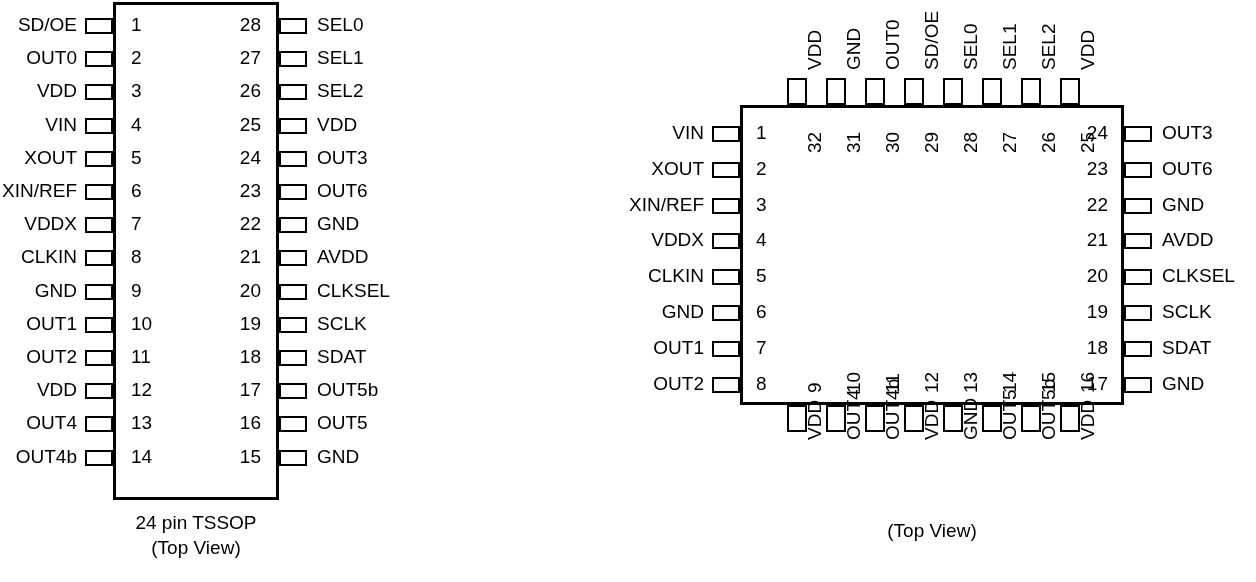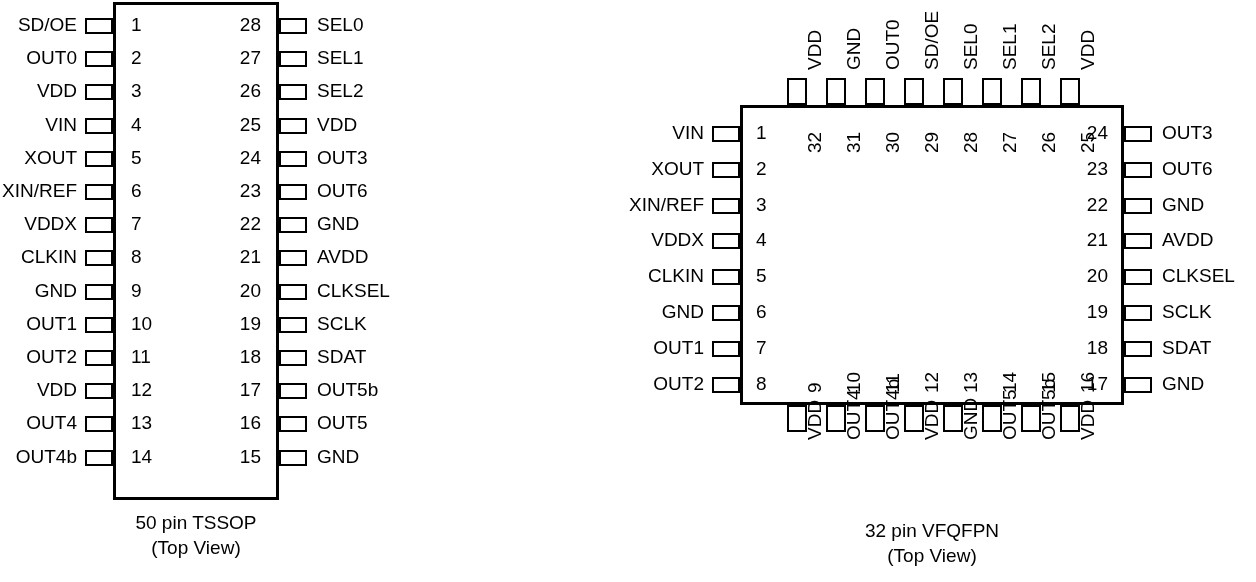--- a/index.html
+++ b/index.html
@@ -161,21 +161,21 @@
       <div class="pin-label lbl-left" style="left: 317px; top: 380.2px;">OUT5b</div>
       <div class="pad" style="left: 279px; top: 416.4px; width: 28px; height: 16px;"></div>
       <div class="pin-num num-right" style="left: 231px; top: 413.4px; width: 30px;">16</div>
       <div class="pin-label lbl-left" style="left: 317px; top: 413.4px;">OUT5</div>
       <div class="pad" style="left: 279px; top: 449.6px; width: 28px; height: 16px;"></div>
       <div class="pin-num num-right" style="left: 231px; top: 446.6px; width: 30px;">15</div>
       <div class="pin-label lbl-left" style="left: 317px; top: 446.6px;">GND</div>
     </div>
 
   <div class="caption" style="left:96px; top:510px; width:200px;">
-    <div>50 pin TSSOP</div>
+    <div>24 pin TSSOP</div>
     <div>(Top View)</div>
   </div>
 </div>
 
 <div>
 
   <div class="pkg-body" style="left:740px; top:105px; width:384px; height:300px;"></div>
 
   <div id="qfn-left">
       <div class="pad" style="left: 712px; top: 126px; width: 28px; height: 16px;"></div>
@@ -276,16 +276,15 @@
       <div class="vtext" style="left: 1000px; top: 393px;">14</div>
       <div class="pad" style="left: 1021px; top: 405px; width: 20px; height: 27px;"></div>
       <div class="vtext" style="left: 1039px; top: 440px;">OUT5b</div>
       <div class="vtext" style="left: 1039px; top: 393px;">15</div>
       <div class="pad" style="left: 1060px; top: 405px; width: 20px; height: 27px;"></div>
       <div class="vtext" style="left: 1078px; top: 440px;">VDD</div>
       <div class="vtext" style="left: 1078px; top: 393px;">16</div>
     </div>
 
   <div class="caption" style="left:832px; top:518px; width:200px;">
-    <div>32 pin VFQFPN</div>
     <div>(Top View)</div>
   </div>
 </div>
 
 </body></html>

